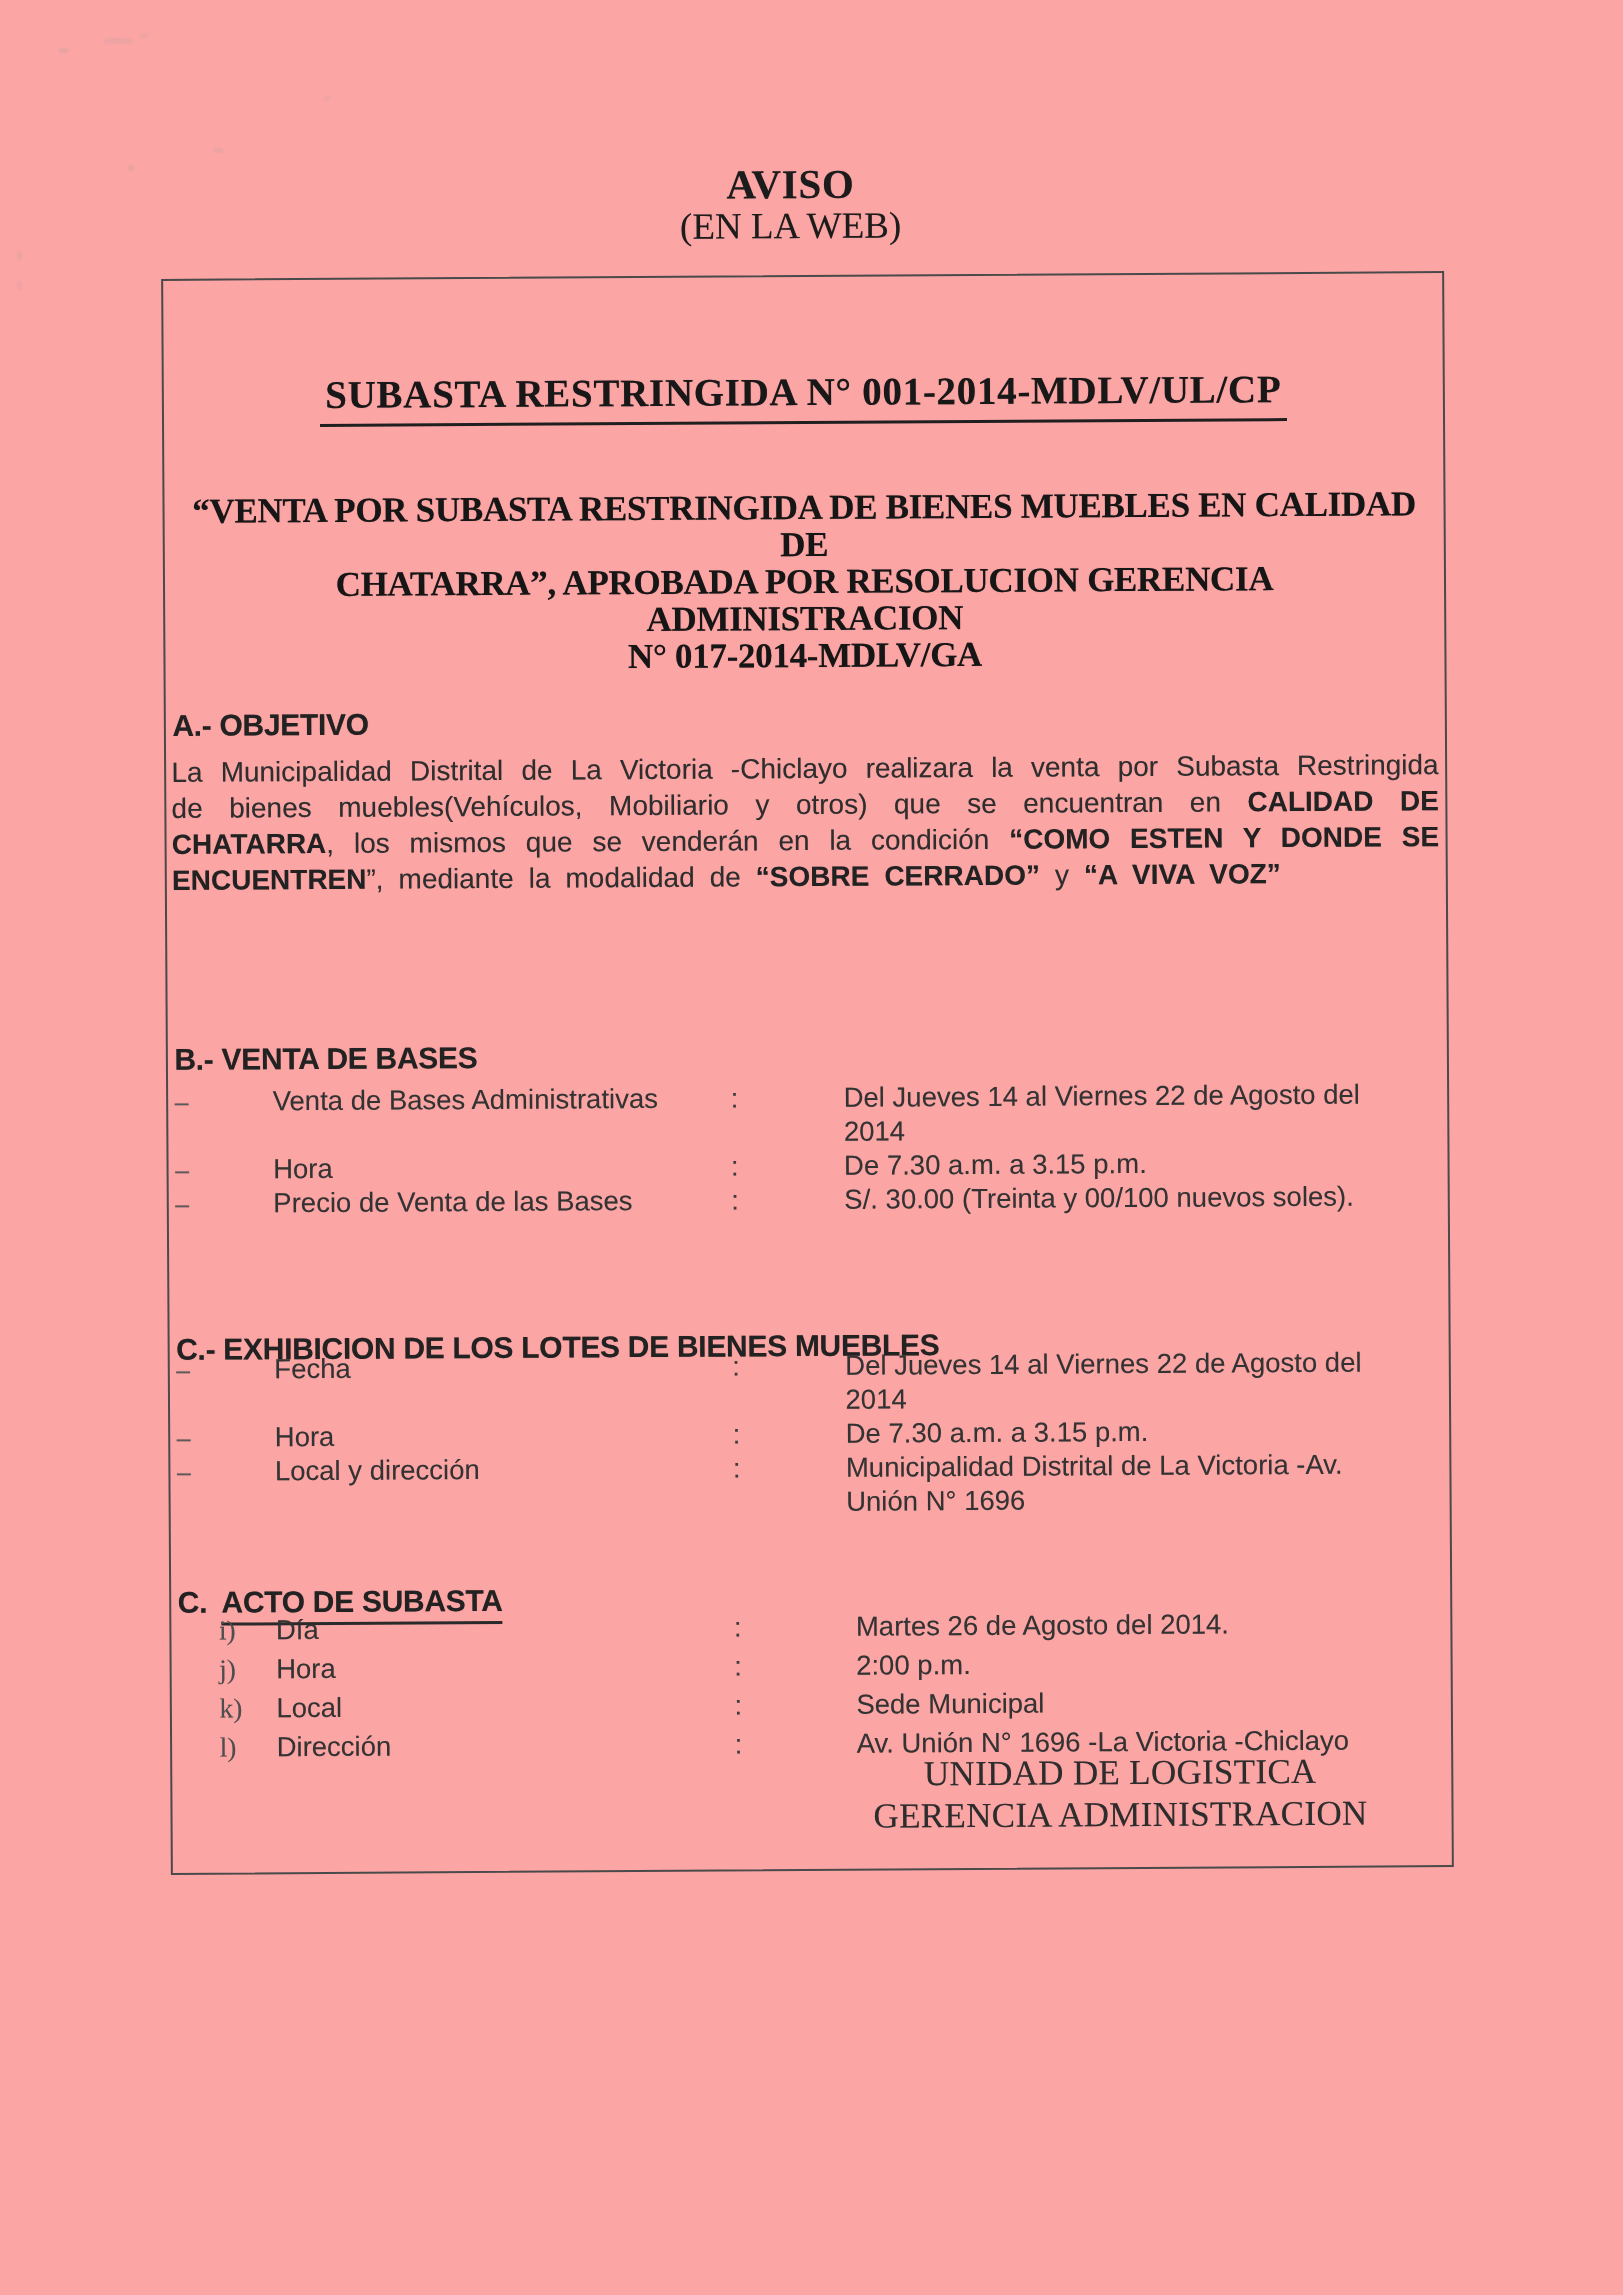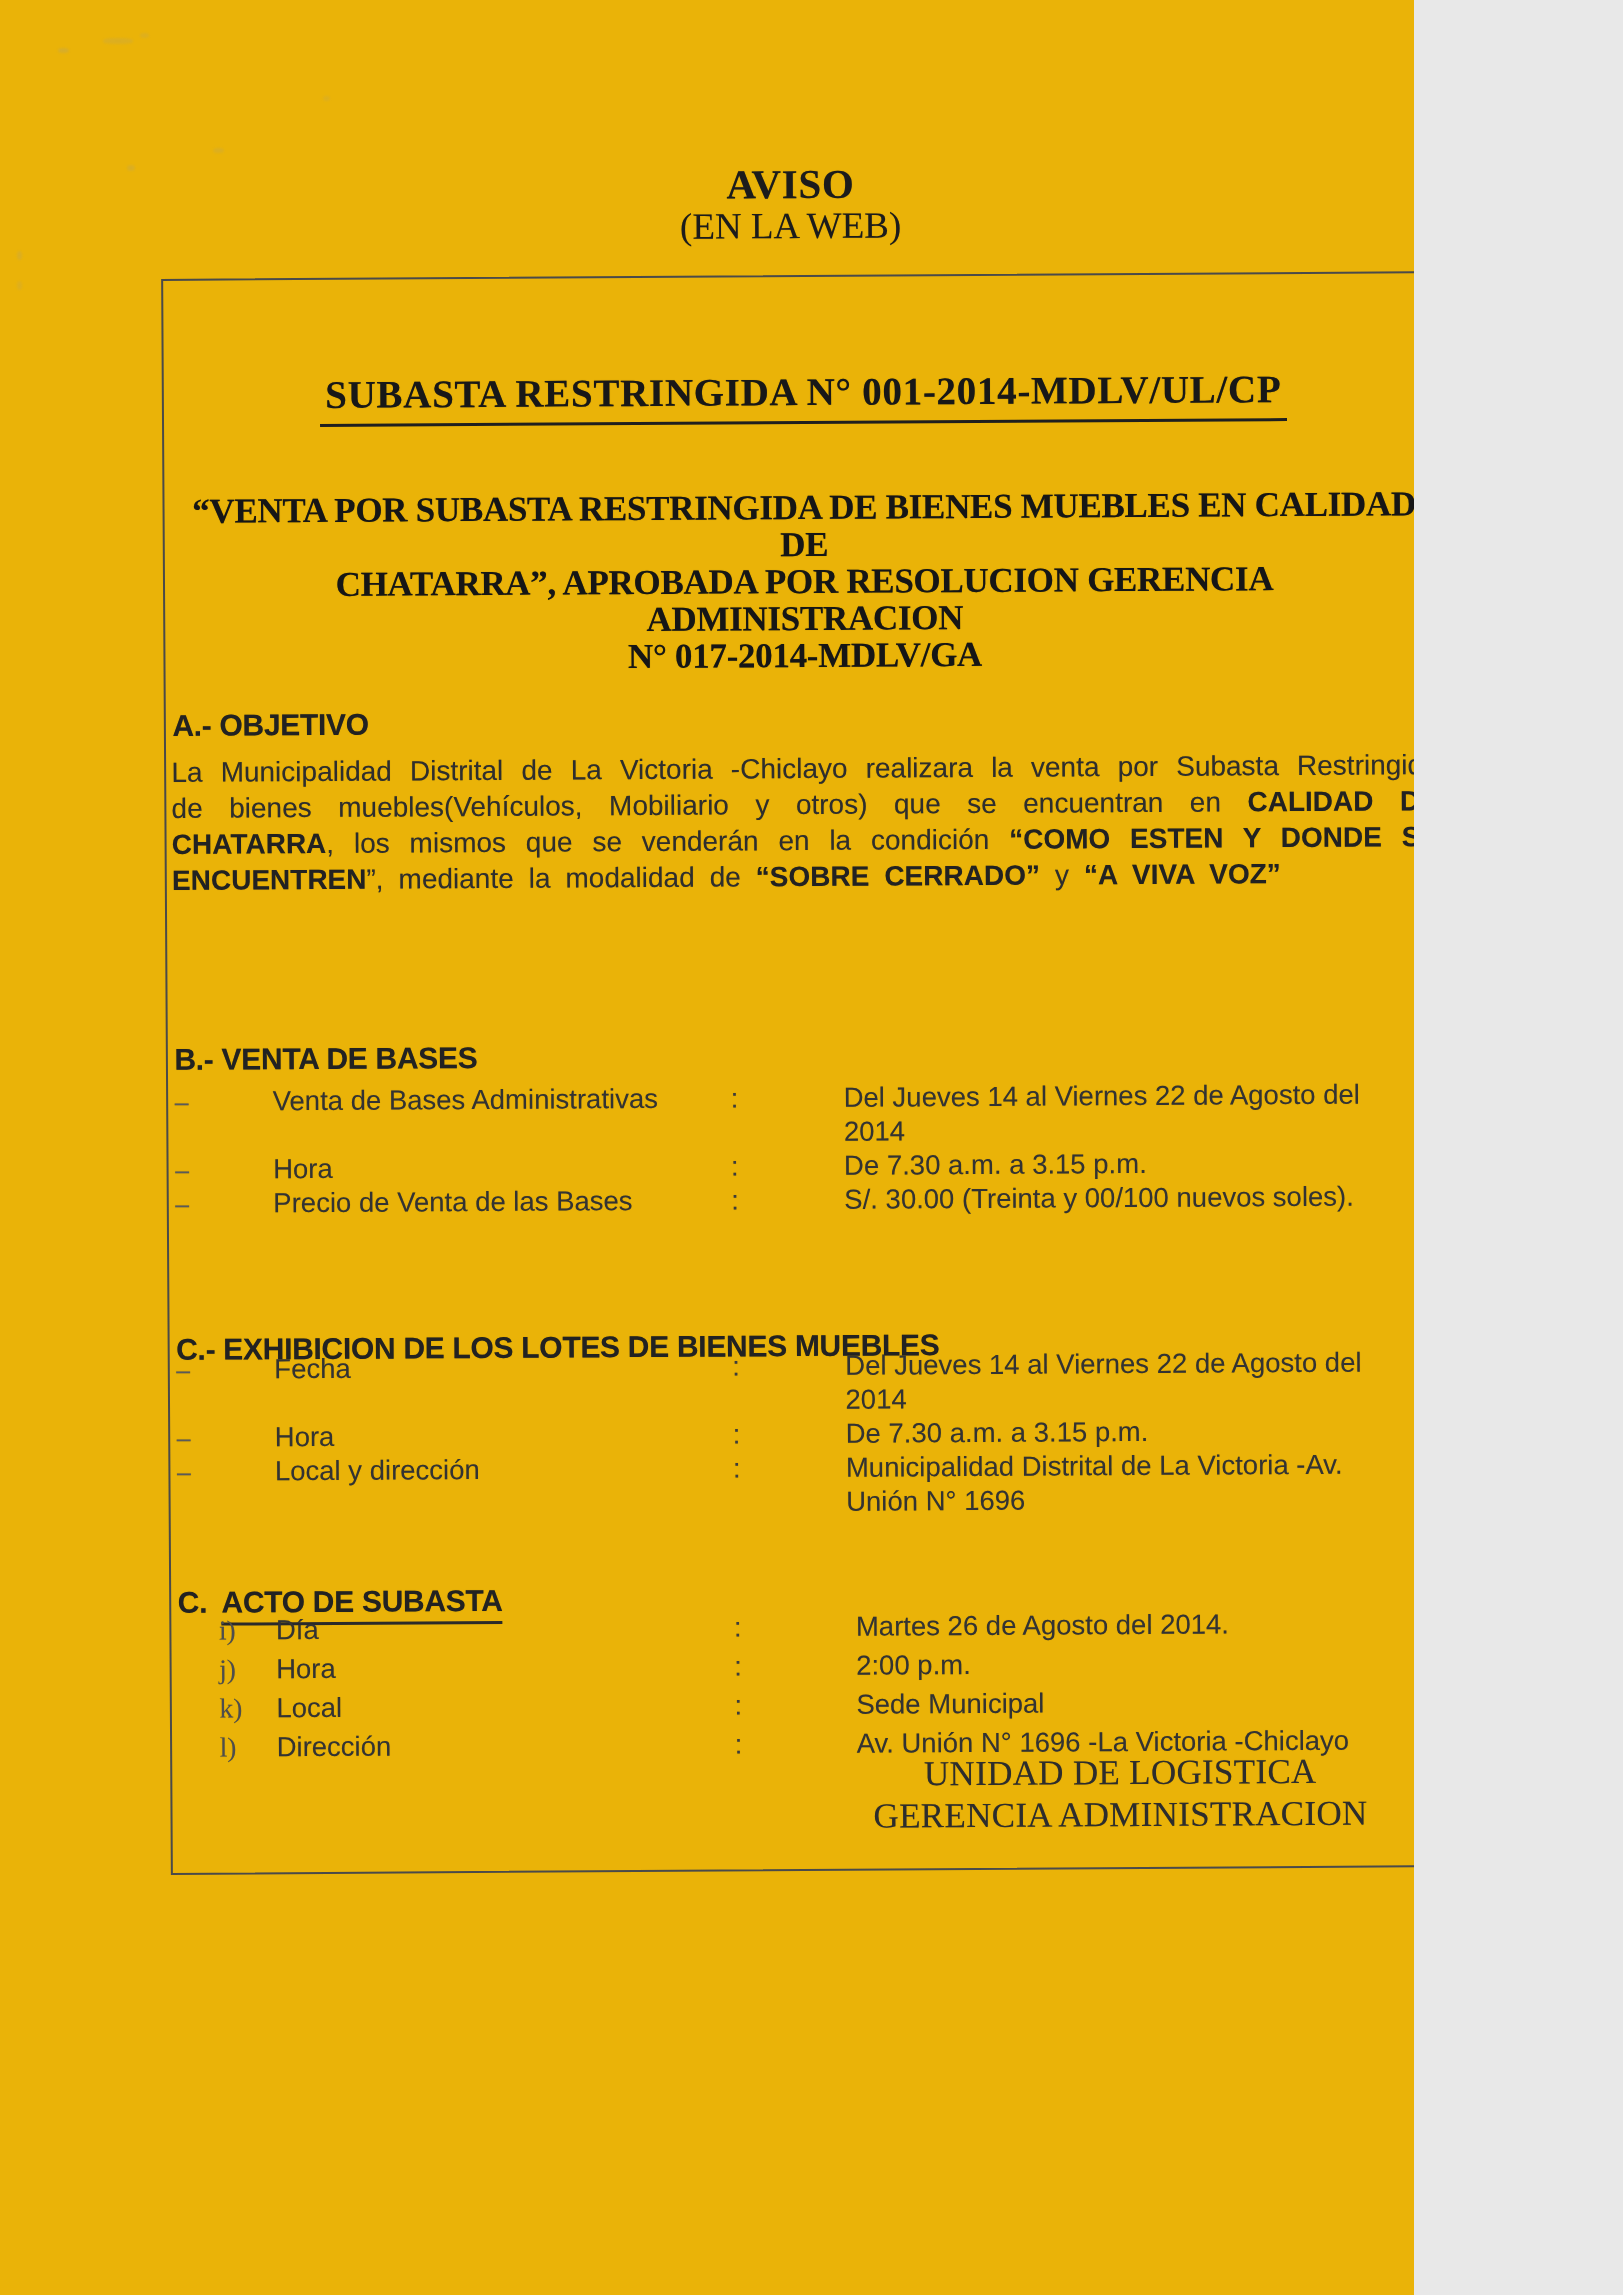--- a/index.html
+++ b/index.html
@@ -1,17 +1,17 @@
 <!DOCTYPE html>
 <html style="font-size:10.5px"><head>
 <meta charset="utf-8">
 <style>
   html,body{margin:0;padding:0;background:#e8e8e8;}
   .page{
-    position:relative; width:1414px; height:2295px; background:#eab308;
+    position:relative; width:1623px; height:2295px; background:#fca5a5;
     overflow:hidden;
     font-family:"Liberation Sans","DejaVu Sans",sans-serif;
     color:#2b2b2b;
   }
   .skew{position:absolute;left:0;top:0;width:100%;height:100%;
     transform:rotate(-0.35deg); transform-origin:808px 1073px;}
 
   
   .doc-title{position:absolute;left:0;top:0;width:1623px;text-align:center;
     font-family:"Liberation Serif","DejaVu Serif",serif;color:#1c1c1c;}

